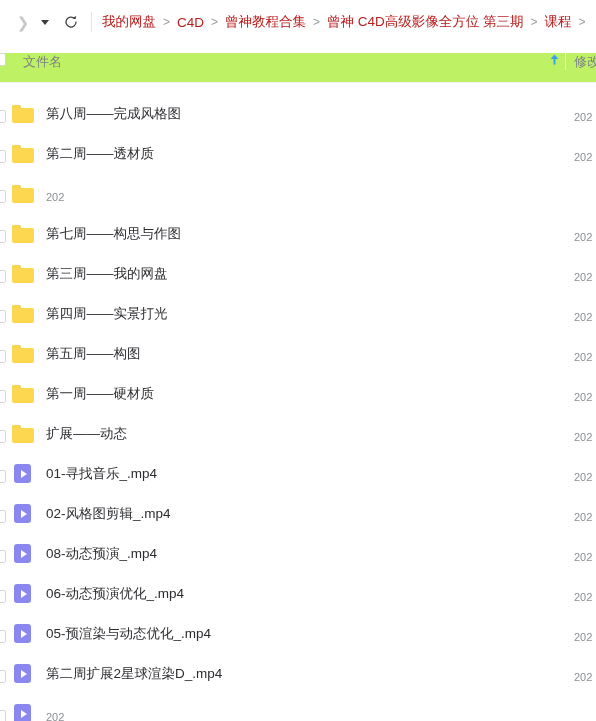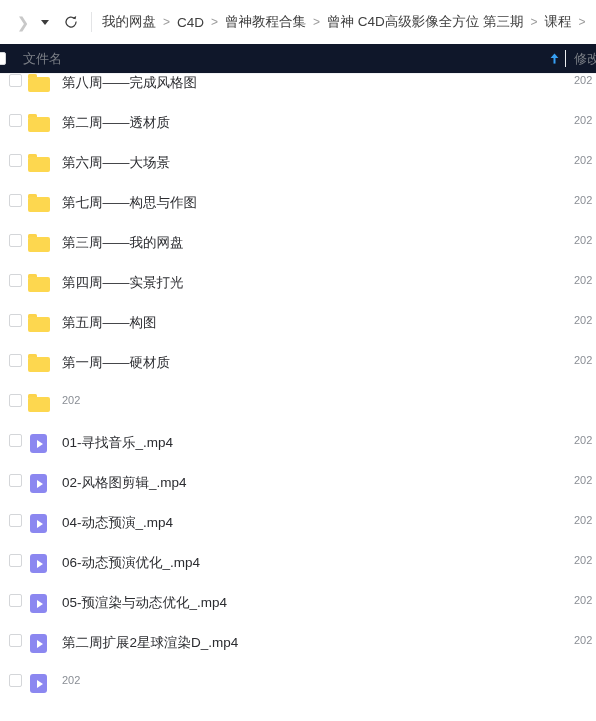--- a/index.html
+++ b/index.html
@@ -51,39 +51,40 @@
   }
   .crumbs {
     display: flex;
     align-items: center;
     font-size: 13.5px;
     color: #3c3c3c;
     white-space: nowrap;
     overflow: hidden;
   }
   .crumb {
-    color: #404040;
+    color: #b91c1c;
     flex: 0 0 auto;
     cursor: pointer;
   }
   .crumb-sep {
     color: #9b9b9b;
     margin: 0 7px;
     font-size: 12px;
     flex: 0 0 auto;
   }
 
   
   .col-header {
     height: 30px;
     display: flex;
-    align-items: center;
+    align-items: flex-start;
     border-bottom: 1px solid #f1f2f4;
-    background: #0f172a;
+    background: #bef264;
     position: relative;
+    margin-top: 9px;
   }
   .cb-cell {
     width: 14px;
     flex: 0 0 14px;
     display: flex;
     align-items: center;
     justify-content: flex-end;
     margin-left: -8px;
   }
   .checkbox {
@@ -121,23 +122,22 @@
     padding-left: 8px;
     overflow: hidden;
     white-space: nowrap;
   }
 
   
   .file-list { background: #ffffff; }
   .row {
     height: 40px;
     display: flex;
-    align-items: flex-start;
+    align-items: flex-end;
     background: #ffffff;
-    margin-left: 16px;
   }
   .row-icon {
     flex: 0 0 auto;
     width: 31px;
     display: flex;
     align-items: center;
     justify-content: center;
     margin-left: 1px;
   }
   .row-name {
@@ -274,21 +274,20 @@
     <div class="row">
       <div class="cb-cell">
         <div class="checkbox"></div>
       </div>
       <div class="row-icon">
         <div class="ic-folder">
           <div class="tab"></div>
           <div class="body"></div>
         </div>
       </div>
-      <div class="row-name">第六周——大场景</div>
       <div class="row-mtime">202</div>
     </div>
     <div class="row">
       <div class="cb-cell">
         <div class="checkbox"></div>
       </div>
       <div class="row-icon">
         <div class="ic-folder">
           <div class="tab"></div>
           <div class="body"></div>
@@ -352,20 +351,21 @@
     <div class="row">
       <div class="cb-cell">
         <div class="checkbox"></div>
       </div>
       <div class="row-icon">
         <div class="ic-folder">
           <div class="tab"></div>
           <div class="body"></div>
         </div>
       </div>
+      <div class="row-name">扩展——动态</div>
       <div class="row-mtime">202</div>
     </div>
     <div class="row">
       <div class="cb-cell">
         <div class="checkbox"></div>
       </div>
       <div class="row-icon">
         <div class="ic-video">
           <div class="play"></div>
         </div>
@@ -387,21 +387,21 @@
     </div>
     <div class="row">
       <div class="cb-cell">
         <div class="checkbox"></div>
       </div>
       <div class="row-icon">
         <div class="ic-video">
           <div class="play"></div>
         </div>
       </div>
-      <div class="row-name">04-动态预演_.mp4</div>
+      <div class="row-name">08-动态预演_.mp4</div>
       <div class="row-mtime">202</div>
     </div>
     <div class="row">
       <div class="cb-cell">
         <div class="checkbox"></div>
       </div>
       <div class="row-icon">
         <div class="ic-video">
           <div class="play"></div>
         </div>

